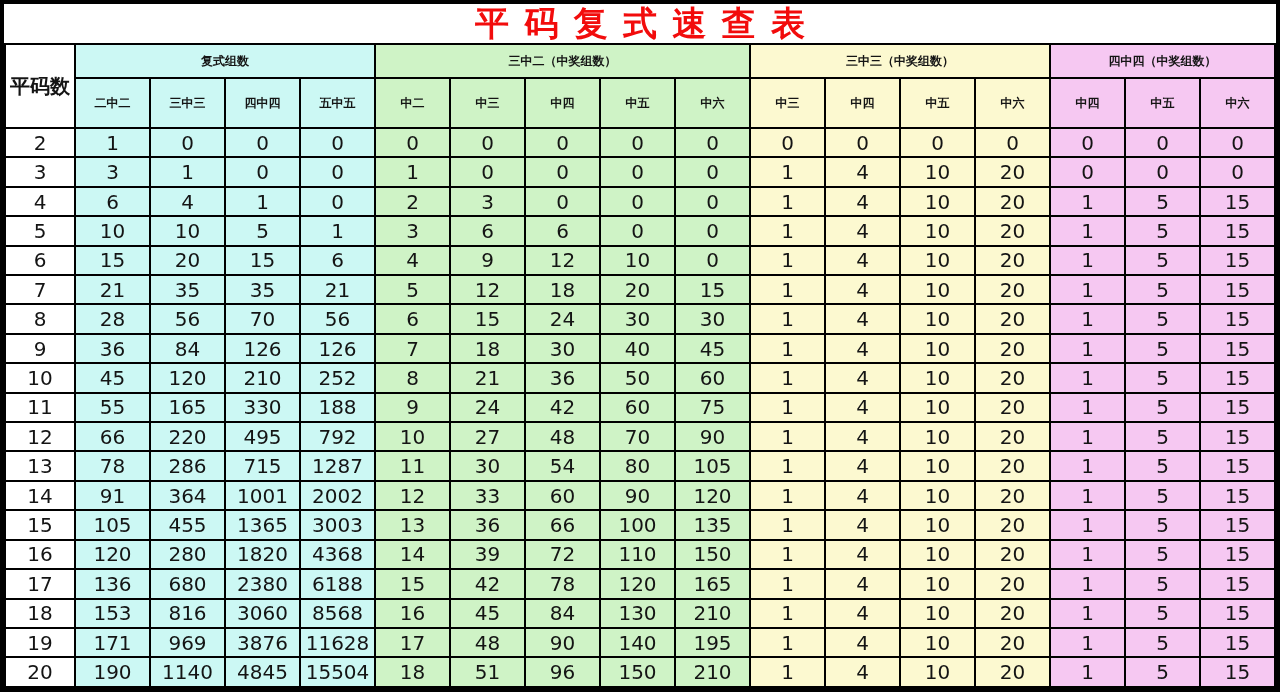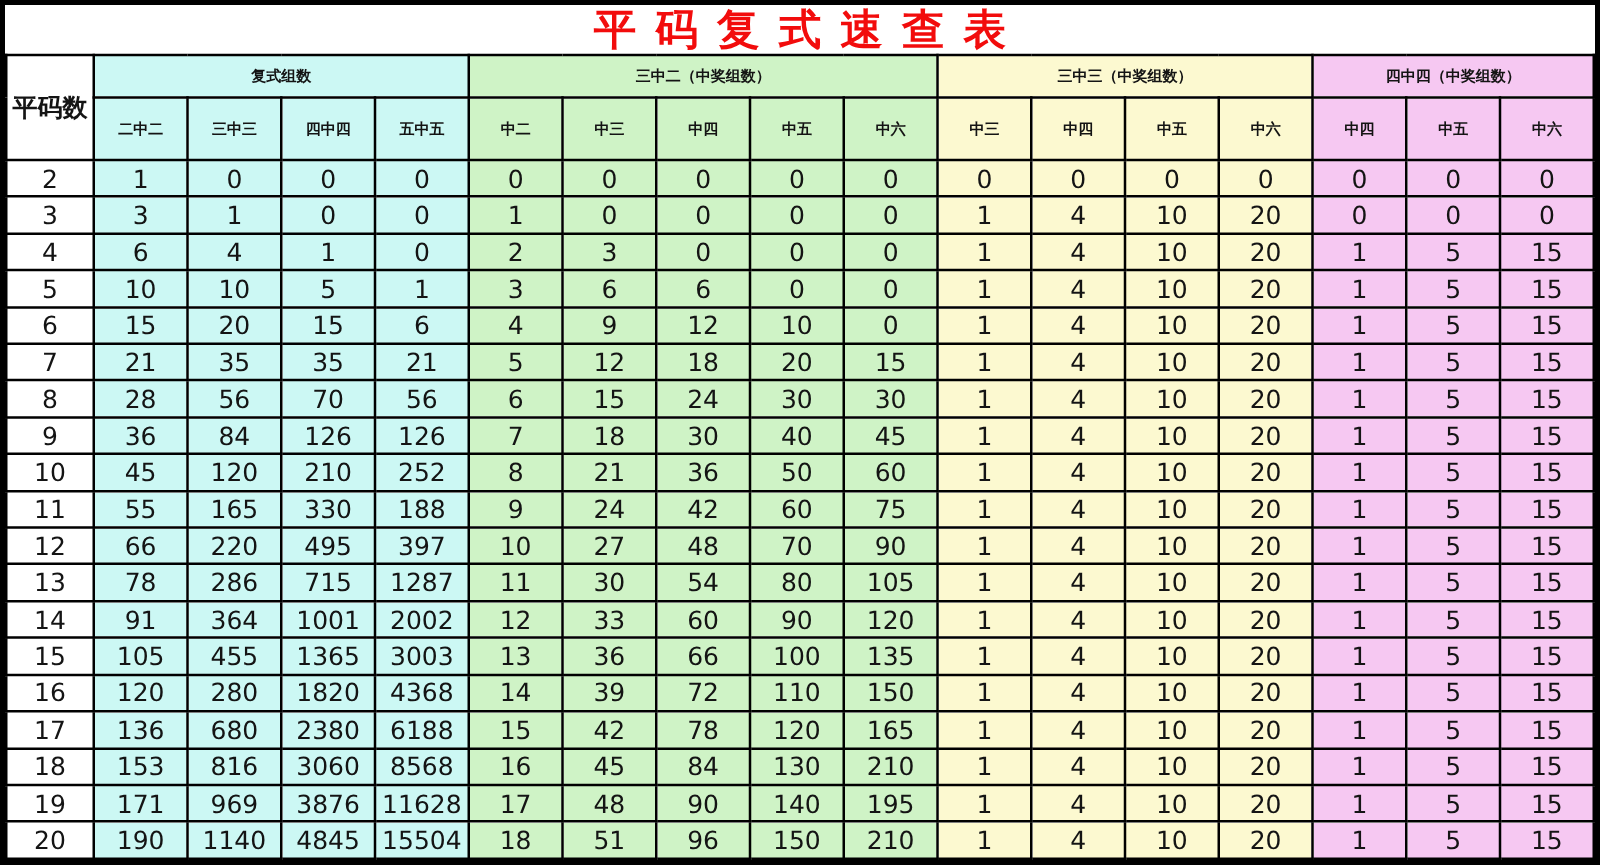--- a/index.html
+++ b/index.html
@@ -282,21 +282,21 @@
         <td class="bg-yellow">20</td>
         <td class="bg-pink">1</td>
         <td class="bg-pink">5</td>
         <td class="bg-pink">15</td>
       </tr>
       <tr>
         <th class="row-h">12</th>
         <td class="bg-cyan">66</td>
         <td class="bg-cyan">220</td>
         <td class="bg-cyan">495</td>
-        <td class="bg-cyan">397</td>
+        <td class="bg-cyan">792</td>
         <td class="bg-green">10</td>
         <td class="bg-green">27</td>
         <td class="bg-green">48</td>
         <td class="bg-green">70</td>
         <td class="bg-green">90</td>
         <td class="bg-yellow">1</td>
         <td class="bg-yellow">4</td>
         <td class="bg-yellow">10</td>
         <td class="bg-yellow">20</td>
         <td class="bg-pink">1</td>

